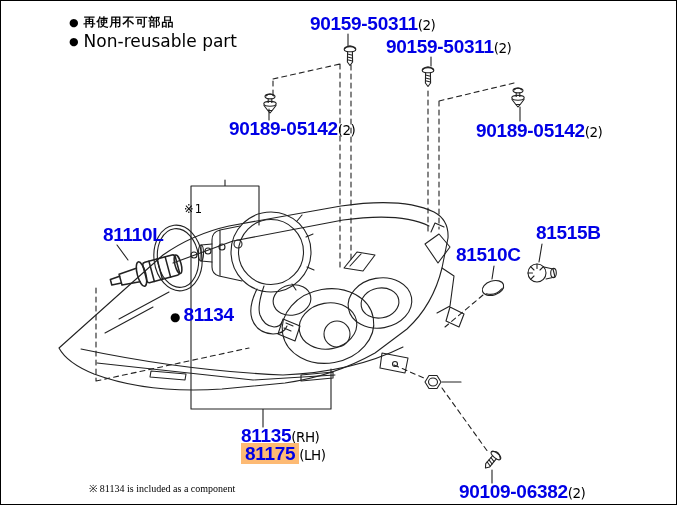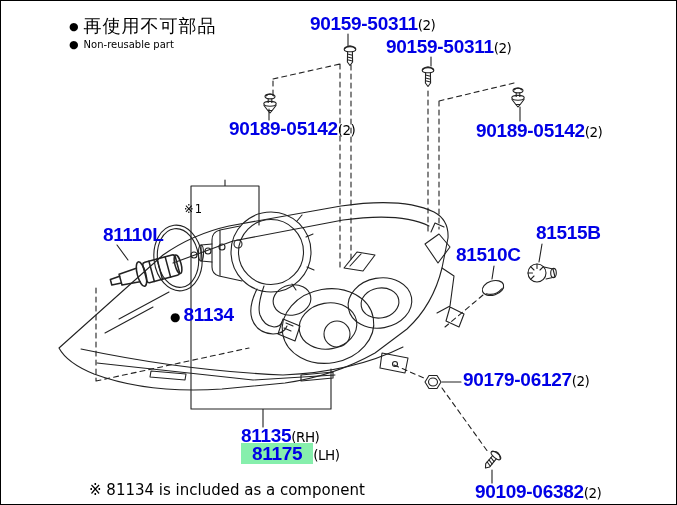--- a/index.html
+++ b/index.html
@@ -11,29 +11,29 @@
   svg.art{position:absolute;left:0;top:0;}
   .plabel{position:absolute;white-space:nowrap;line-height:15.5px;}
   .num{
     font-weight:bold;font-size:19px;color:#0000e6;
     font-family:Liberation Sans, sans-serif;letter-spacing:-0.3px;
   }
   .sfx{
     font-weight:normal;font-size:13.5px;color:#000;
     font-family:"DejaVu Sans",sans-serif;letter-spacing:-0.5px;
   }
-  .hl{background:#86efac;padding:0 11px;}
+  .hl{background:#fdba74;padding:0 4px;}
   .bullet{color:#000;font-size:12px;margin-right:3px;}
   .legend{position:absolute;left:68px;top:13px;color:#000;}
   .legend .row{display:flex;align-items:center;gap:5px;}
-  .legend .jp{font-size:18px;letter-spacing:1px;}
-  .legend .en{font-size:10px;}
+  .legend .jp{font-size:12px;letter-spacing:1px;font-weight:bold;}
+  .legend .en{font-size:17px;}
   .legend .dot{font-size:11px;line-height:13px;}
   .note-ref{position:absolute;left:183px;top:201px;font-size:11.5px;color:#000;letter-spacing:1px;}
-  .footnote{position:absolute;left:88px;top:480px;font-size:15px;color:#000;}
+  .footnote{position:absolute;left:88px;top:480px;font-size:10px;color:#000;font-family:Liberation Serif, serif;}
 </style>
 </head>
 <body>
 
 <div class="canvas">
 
   <svg class="art" width="675" height="503" viewBox="0 0 675 503" fill="none" stroke="#222" stroke-width="1.1" stroke-linecap="round" stroke-linejoin="round">
 
     <defs>
       <g id="g-screw">
@@ -187,32 +187,29 @@
   </div>
 
   <div class="plabel" style="left:535px;top:224px">
     <span class="num">81515B</span>
   </div>
 
   <div class="plabel" style="left:455px;top:246px">
     <span class="num">81510C</span>
   </div>
 
-  <div class="plabel" style="left:462px;top:371px">
-    <span class="num">90179-06127</span><span class="sfx">(2)</span>
-  </div>
 
   <div class="plabel" style="left:240px;top:427px">
     <div>
       <span class="num">81135</span><span class="sfx">(RH)</span>
     </div>
     <div>
       <span class="num hl">81175</span><span class="sfx">(LH)</span>
     </div>
   </div>
 
-  <div class="plabel" style="left:474px;top:483px">
+  <div class="plabel" style="left:458px;top:483px">
     <span class="num">90109-06382</span><span class="sfx">(2)</span>
   </div>
 
   <div class="footnote">※ 81134 is included as a component</div>
 
 </div>
 
 </body></html>

